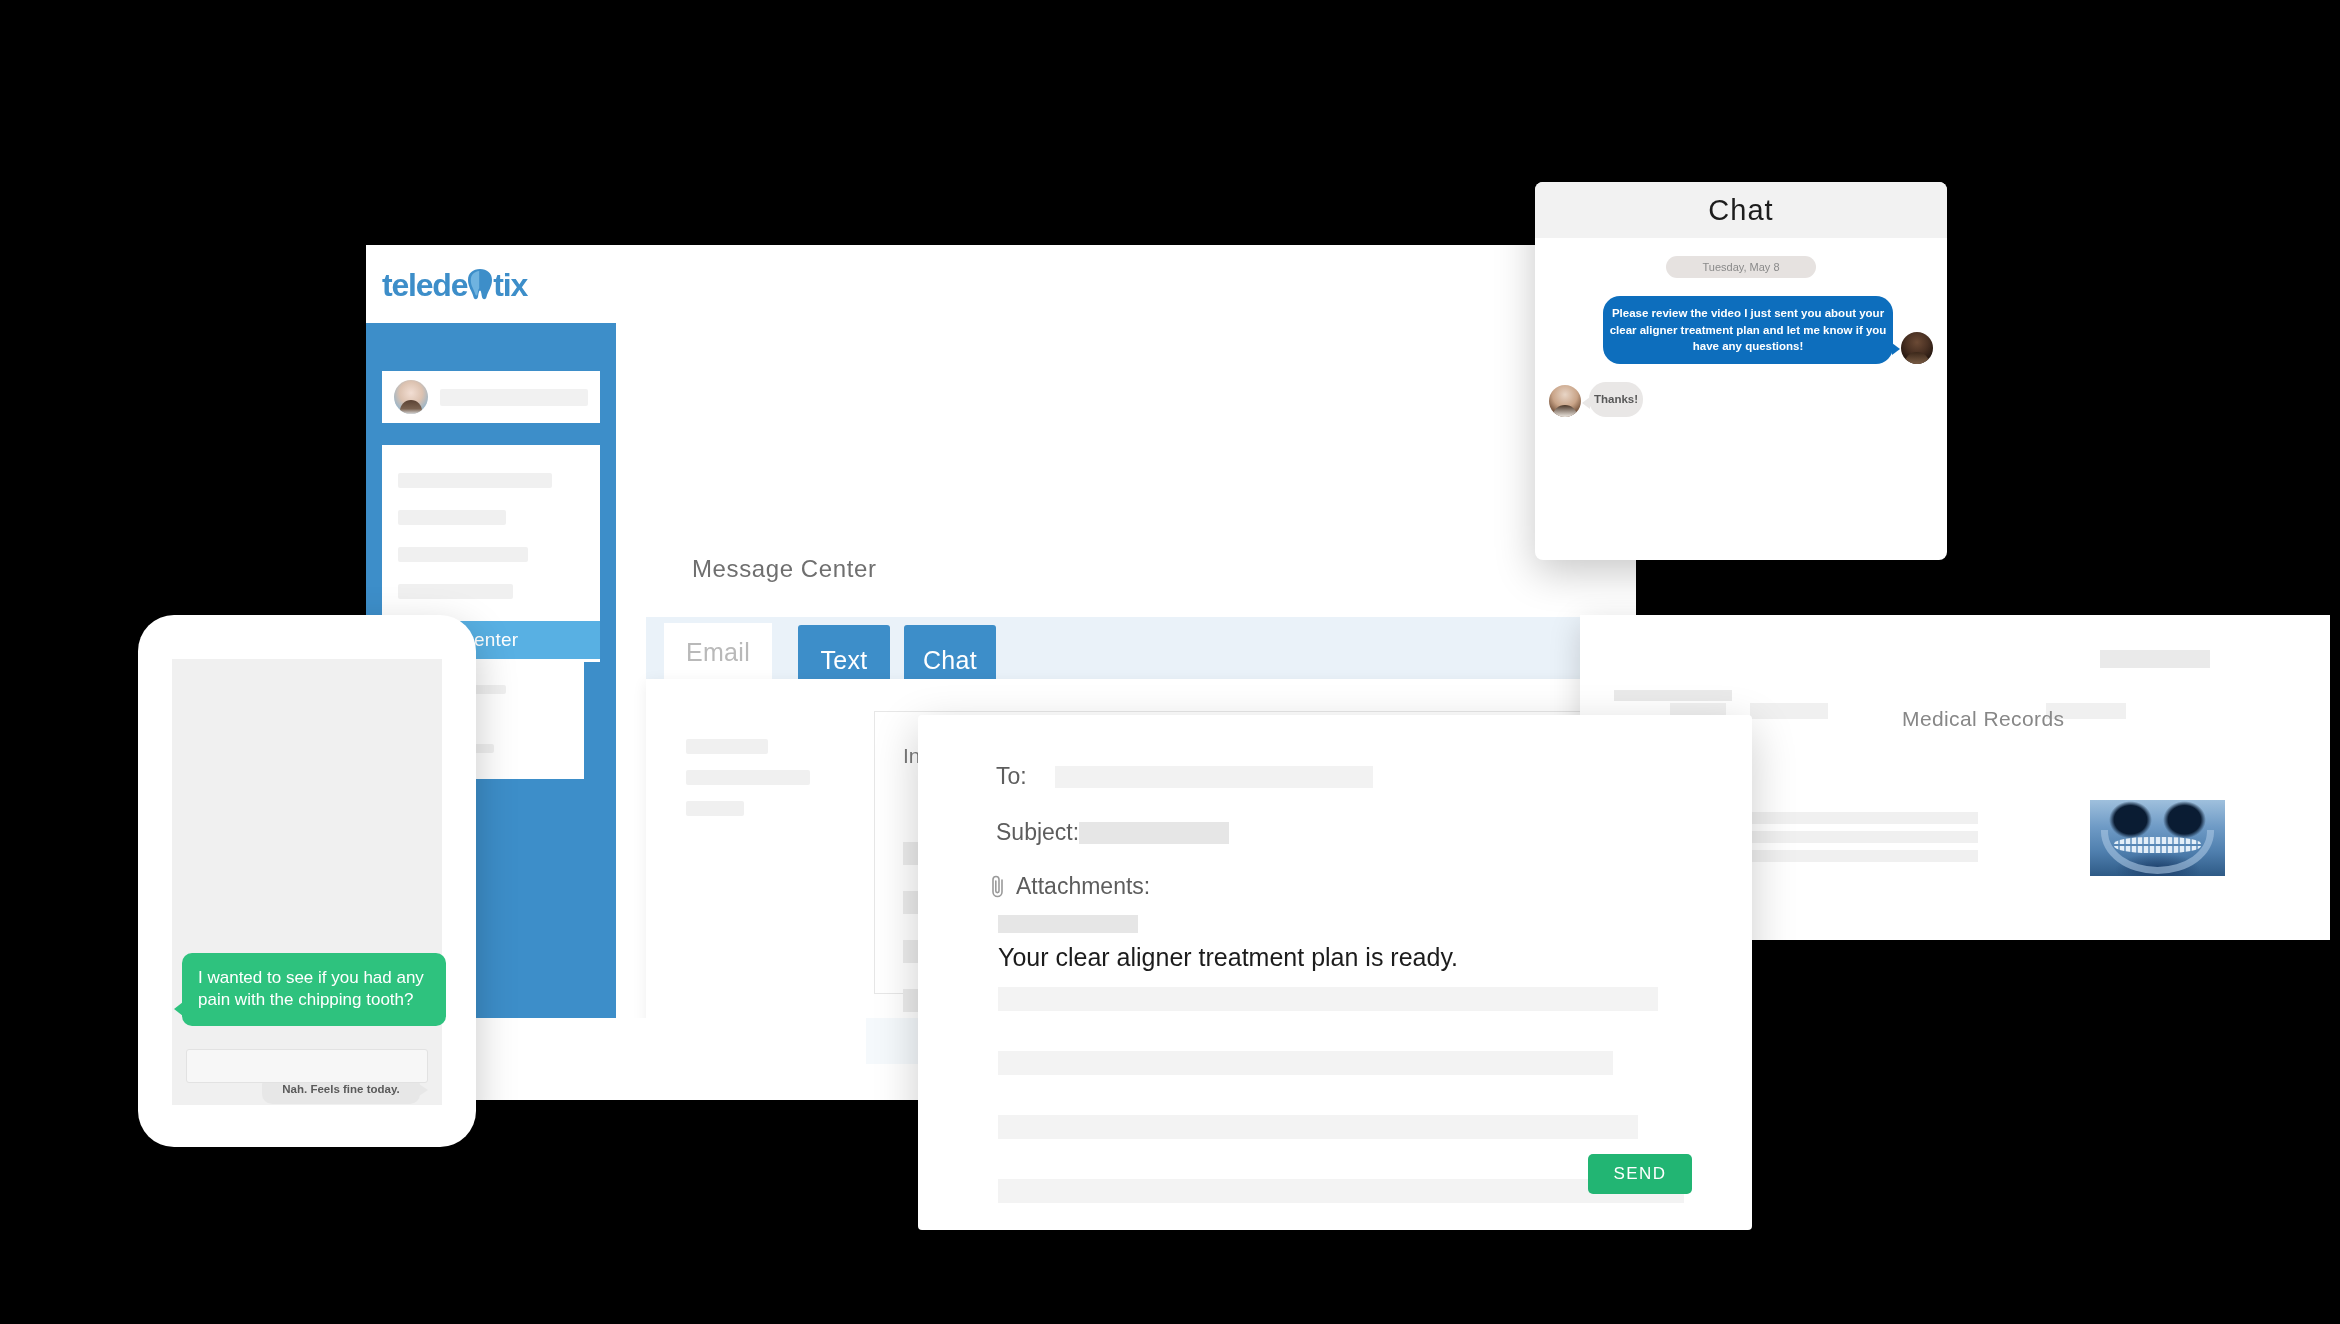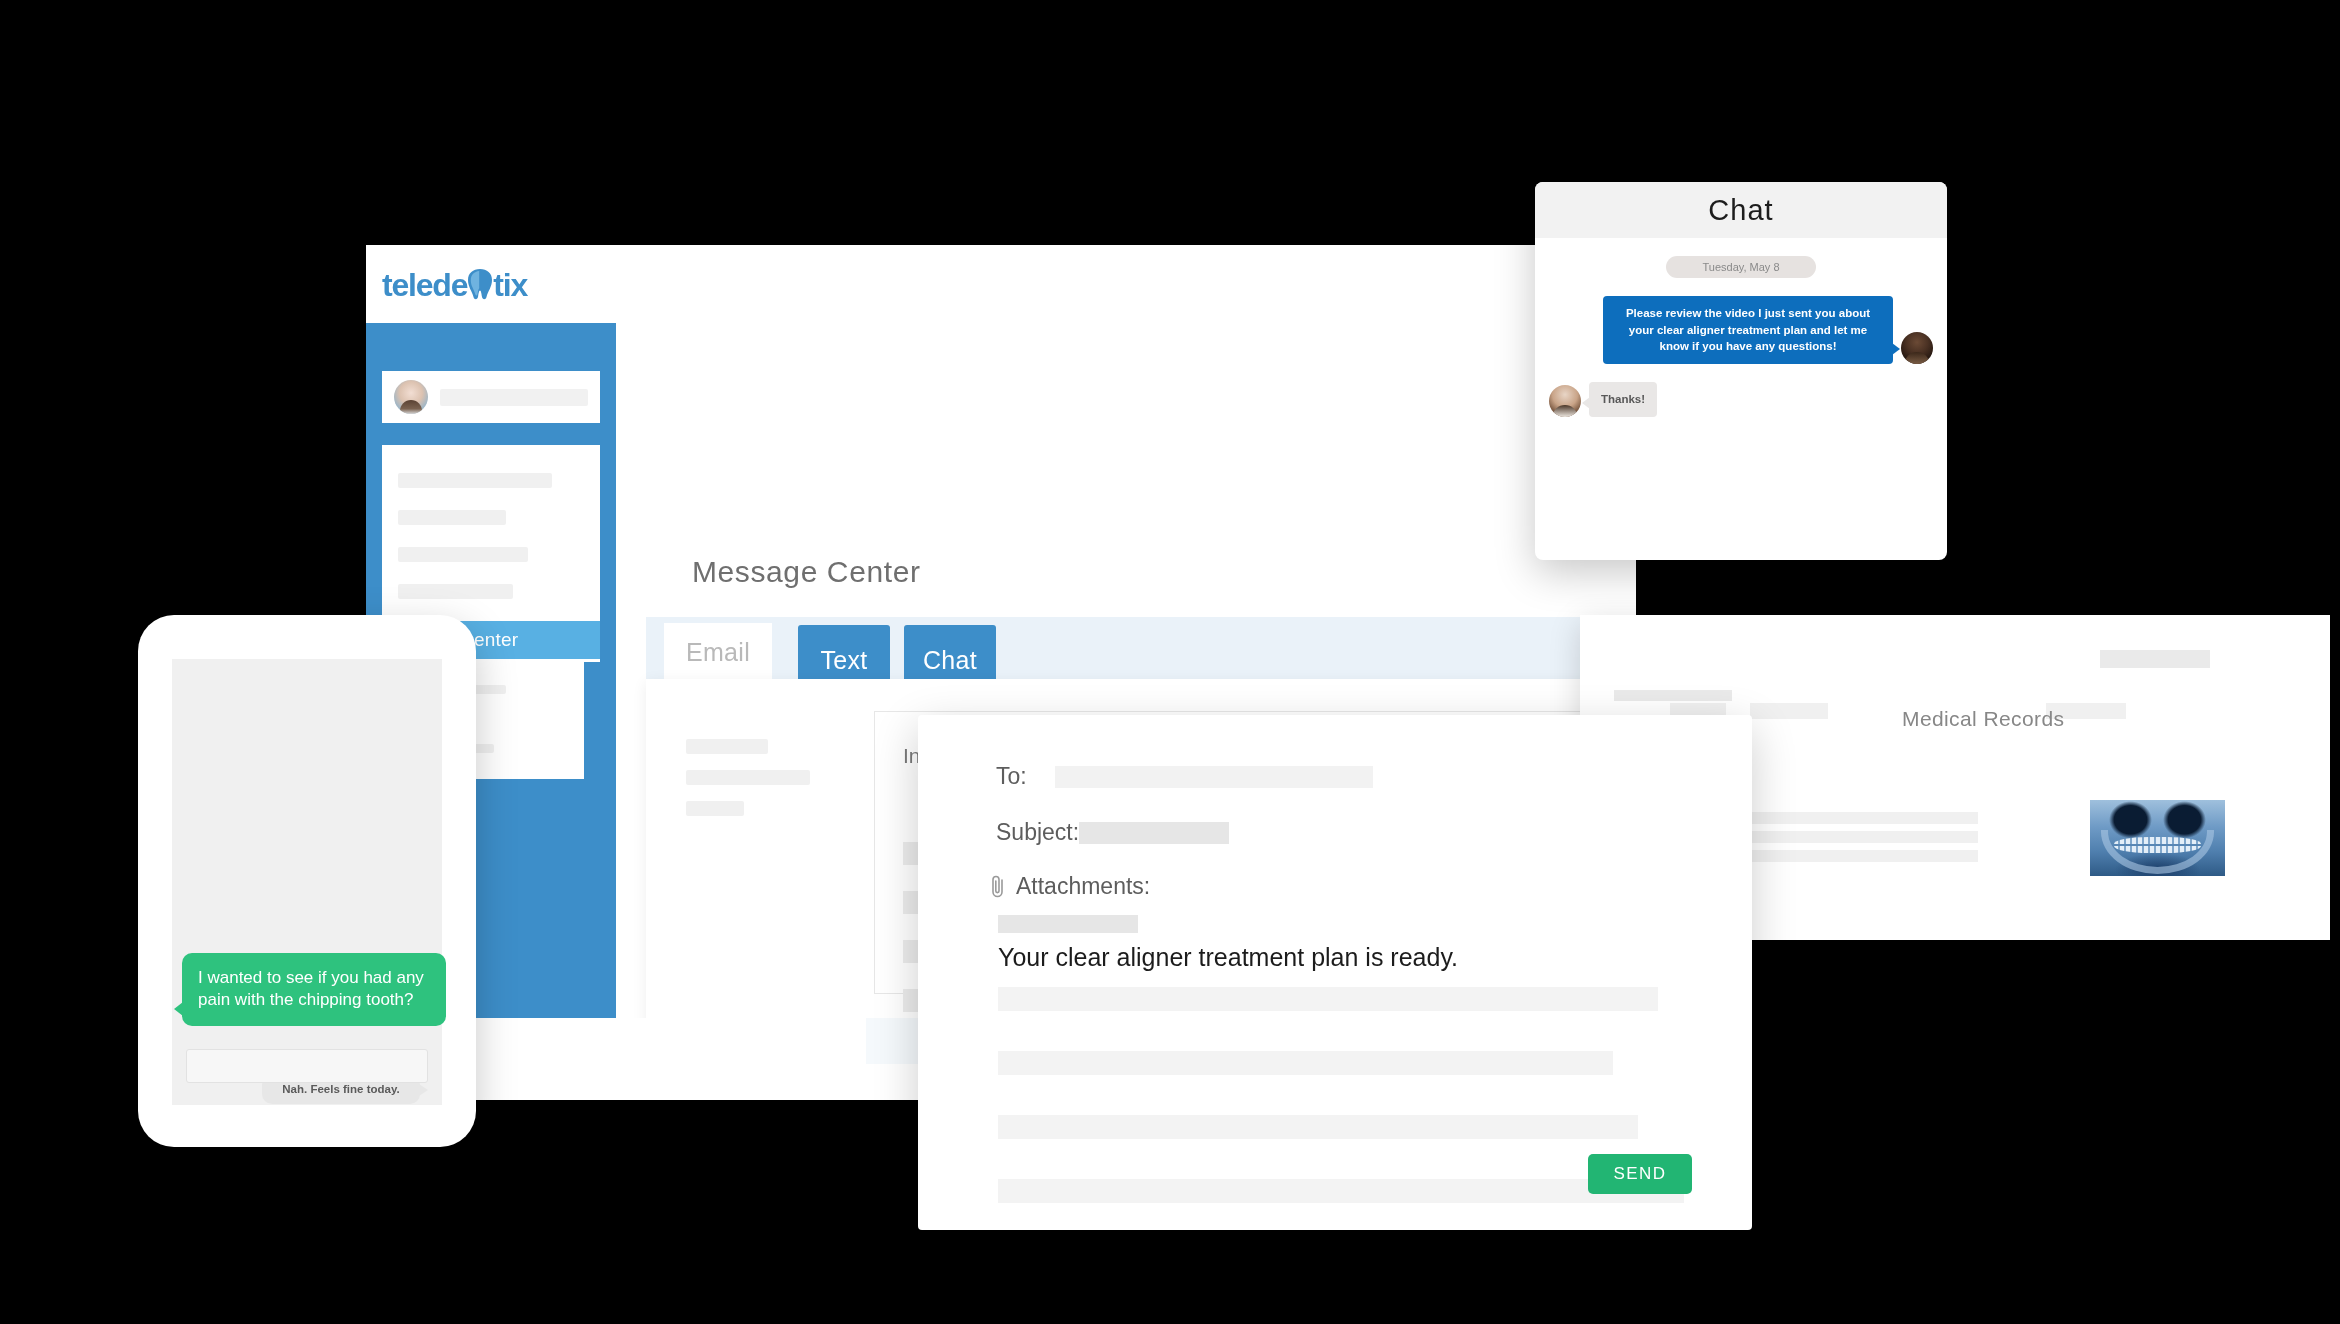--- a/index.html
+++ b/index.html
@@ -67,21 +67,21 @@
   }
   .side-card.menu2 {
     position:absolute; left:16px; right:16px; top: 336px; height: 120px;
     background:#fff; padding: 26px 16px; display:flex; flex-direction:column; gap:20px;
   }
 
   .app-main {
     position: absolute; left: 250px; top: 0; right: 0; bottom: 0; background: #ffffff;
   }
   .msg-center-title {
-    position: absolute; left: 76px; top: 310px; font-size: 30px; color: #6f6f6f;
+    position: absolute; left: 76px; top: 310px; font-size: 24px; color: #6f6f6f;
     letter-spacing: .6px;
   }
   .tabstrip {
     position: absolute; left: 30px; top: 372px; right: 0; height: 62px;
     background: #eaf2f9;
   }
   .tab {
     position: absolute; top: 8px; height: 70px; display: flex; align-items: center;
     justify-content: center; font-size: 25px; letter-spacing: .3px;
   }
@@ -124,21 +124,21 @@
     font-size: 29px; color:#1d1d1d; letter-spacing: 1px; font-weight: 400;
   }
   .chat-body { position:relative; padding: 14px 14px 0 14px; }
   .chat-date {
     margin: 4px auto 0; width: 150px; height: 22px; background:#e6e2e0; border-radius: 11px;
     display:flex; align-items:center; justify-content:center; font-size:11px; color:#8a8a8a;
   }
   .msg-row { display:flex; align-items:flex-end; gap: 8px; margin-top: 18px; }
   .msg-row.out { justify-content:flex-end; }
   .bubble {
-    border-radius: 4px; padding: 9px 12px; font-size: 11.5px; line-height: 1.45;
+    border-radius: 17px; padding: 9px 5px; font-size: 11.5px; line-height: 1.45;
     max-width: 290px;
   }
   .bubble.out { background:#0d6ebd; color:#ffffff; text-align:center; font-weight:700; position:relative; }
   .bubble.out::after{
     content:""; position:absolute; right:-7px; bottom:9px; border-width:6px 0 6px 8px;
     border-style:solid; border-color: transparent transparent transparent #0d6ebd;
   }
   .bubble.in { background:#e9e7e6; color:#585858; position:relative; font-weight:600; }
   .bubble.in::after{
     content:""; position:absolute; left:-7px; bottom:8px; border-width:6px 8px 6px 0;

